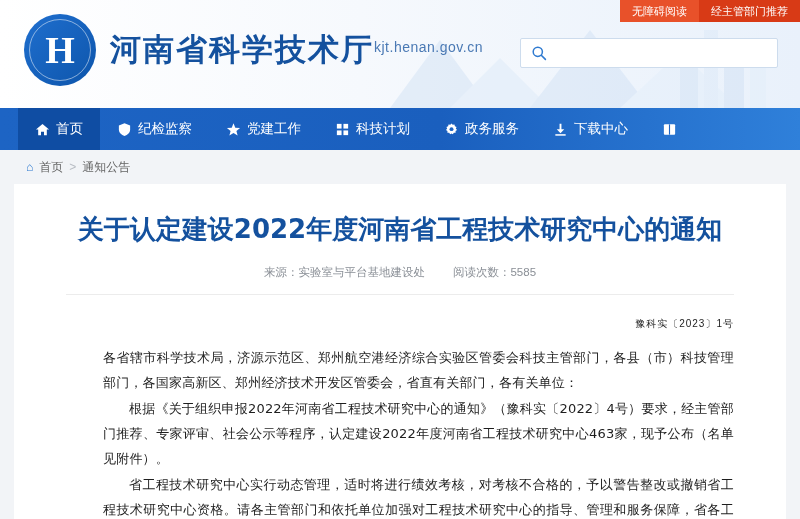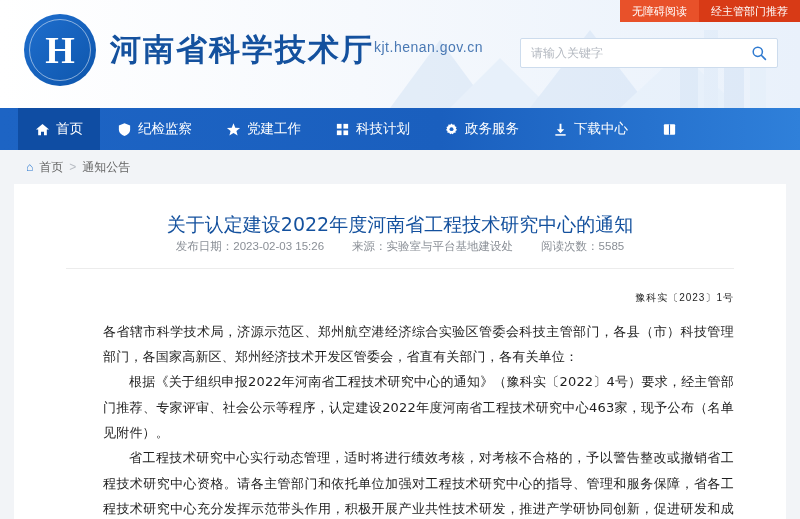--- a/index.html
+++ b/index.html
@@ -161,25 +161,26 @@
   
   .article-wrap {
     margin: 0 14px;
     background: #fff;
     height: 335px;
     padding: 26px 52px 0 52px;
     overflow: hidden;
   }
   .article-title {
     text-align: center;
-    font-size: 19px;
-    font-weight: normal;
+    font-size: 26px;
+    font-weight: bold;
     color: #14519e;
     line-height: 1.5;
     font-family: "DejaVu Sans", sans-serif;
+    margin-bottom: 16px;
   }
   .meta {
     display: flex;
     justify-content: center;
     gap: 28px;
     font-size: 11.5px;
     color: #8a8f96;
     padding-bottom: 14px;
     border-bottom: 1px solid #ececec;
   }
@@ -227,21 +228,20 @@
       <div class="ring"></div>
       <div class="letter">H</div>
     </div>
     <div class="logo-text">
       <div class="site-title">河南省科学技术厅</div>
       <div class="site-url">kjt.henan.gov.cn</div>
     </div>
   </div>
 
   <div class="search-box">
-    <input class="search-input" type="text" placeholder="请输入关键字" style="">
     <button class="search-btn">
       <svg width="16" height="16" viewBox="0 0 16 16">
         <circle cx="6.8" cy="6.8" r="4.6" fill="none" stroke="#2f7ad0" stroke-width="1.5"></circle>
         <line x1="10.3" y1="10.3" x2="14.4" y2="14.4" stroke="#2f7ad0" stroke-width="1.6" stroke-linecap="round"></line>
       </svg>
     </button>
   </div>
 </div>
 
 <div class="nav">
@@ -313,21 +313,20 @@
   <span class="home-ico">⌂</span>
   <a>首页</a>
   <span class="sep">&gt;</span>
   <a>通知公告</a>
 </div>
 
 <div class="article-wrap">
   <div class="article-title">关于认定建设2022年度河南省工程技术研究中心的通知</div>
 
   <div class="meta">
-    <span><span>发布日期：</span><span>2023-02-03 15:26</span></span>
     <span><span>来源：</span><span>实验室与平台基地建设处</span></span>
     <span><span>阅读次数：</span><span>5585</span></span>
   </div>
 
   <div class="doc-number">豫科实〔2023〕1号</div>
 
   <div class="para">各省辖市科学技术局，济源示范区、郑州航空港经济综合实验区管委会科技主管部门，各县（市）科技管理部门，各国家高新区、郑州经济技术开发区管委会，省直有关部门，各有关单位：</div>
   <div class="para indent">根据《关于组织申报2022年河南省工程技术研究中心的通知》（豫科实〔2022〕4号）要求，经主管部门推荐、专家评审、社会公示等程序，认定建设2022年度河南省工程技术研究中心463家，现予公布（名单见附件）。</div>
   <div class="para indent">省工程技术研究中心实行动态管理，适时将进行绩效考核，对考核不合格的，予以警告整改或撤销省工程技术研究中心资格。请各主管部门和依托单位加强对工程技术研究中心的指导、管理和服务保障，省各工程技术研究中心充分发挥示范带头作用，积极开展产业共性技术研发，推进产学研协同创新，促进研发和成果的工程化、产业化，不断提升开放服务能力。</div>
 

